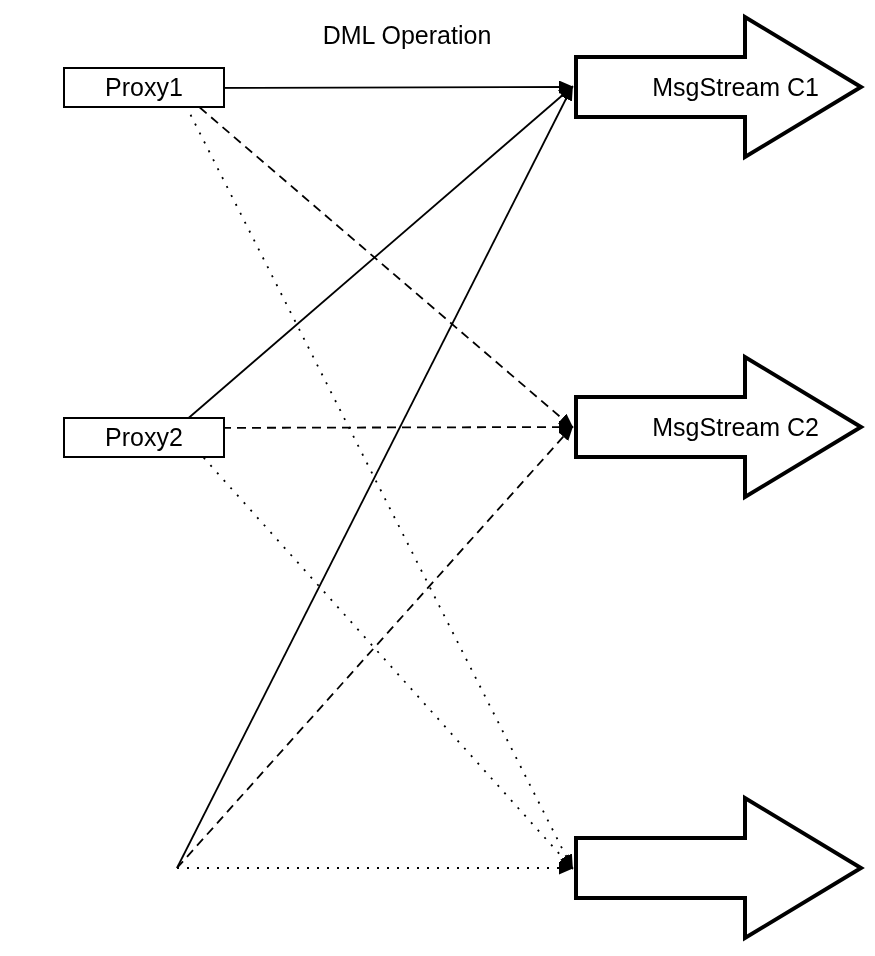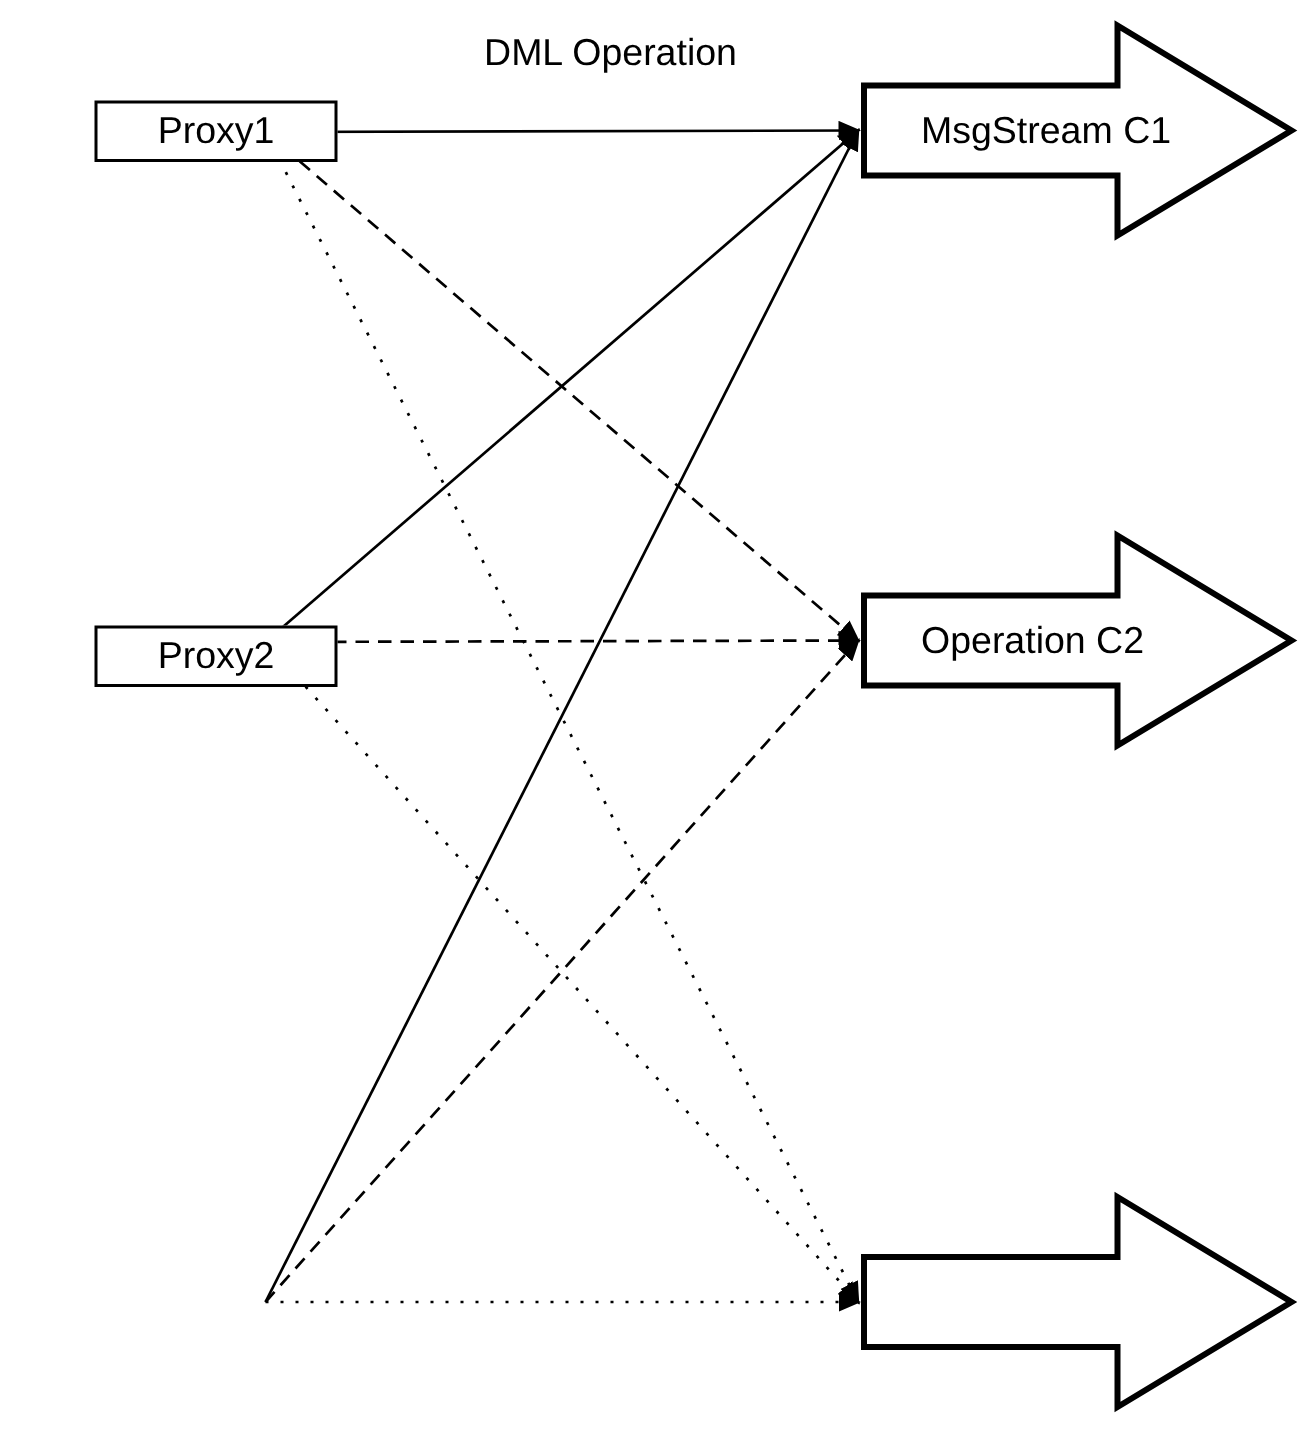--- a/index.html
+++ b/index.html
@@ -33,21 +33,21 @@
     justify-content: center;
     font-size: 25px;
     line-height: 1;
     white-space: nowrap;
     margin-left: 48px;
   }
   .stream-label {
     position: absolute;
     left: 614px;
     width: 205px;
-    text-align: left;
+    text-align: right;
     font-size: 25px;
     line-height: 29px;
     white-space: nowrap;
   }
   .annotation {
     position: absolute;
     left: 267px;
     top: 22px;
     width: 280px;
     text-align: center;
@@ -96,15 +96,15 @@
   </div>
 
   <div class="proxy-box" style="top:67px">
     <span>Proxy1</span>
   </div>
   <div class="proxy-box" style="top:417px">
     <span>Proxy2</span>
   </div>
 
   <div class="stream-label" style="top:73px">MsgStream C1</div>
-  <div class="stream-label" style="top:413px">Operation C2</div>
+  <div class="stream-label" style="top:413px">MsgStream C2</div>
 
 </div>
 
 </body></html>

